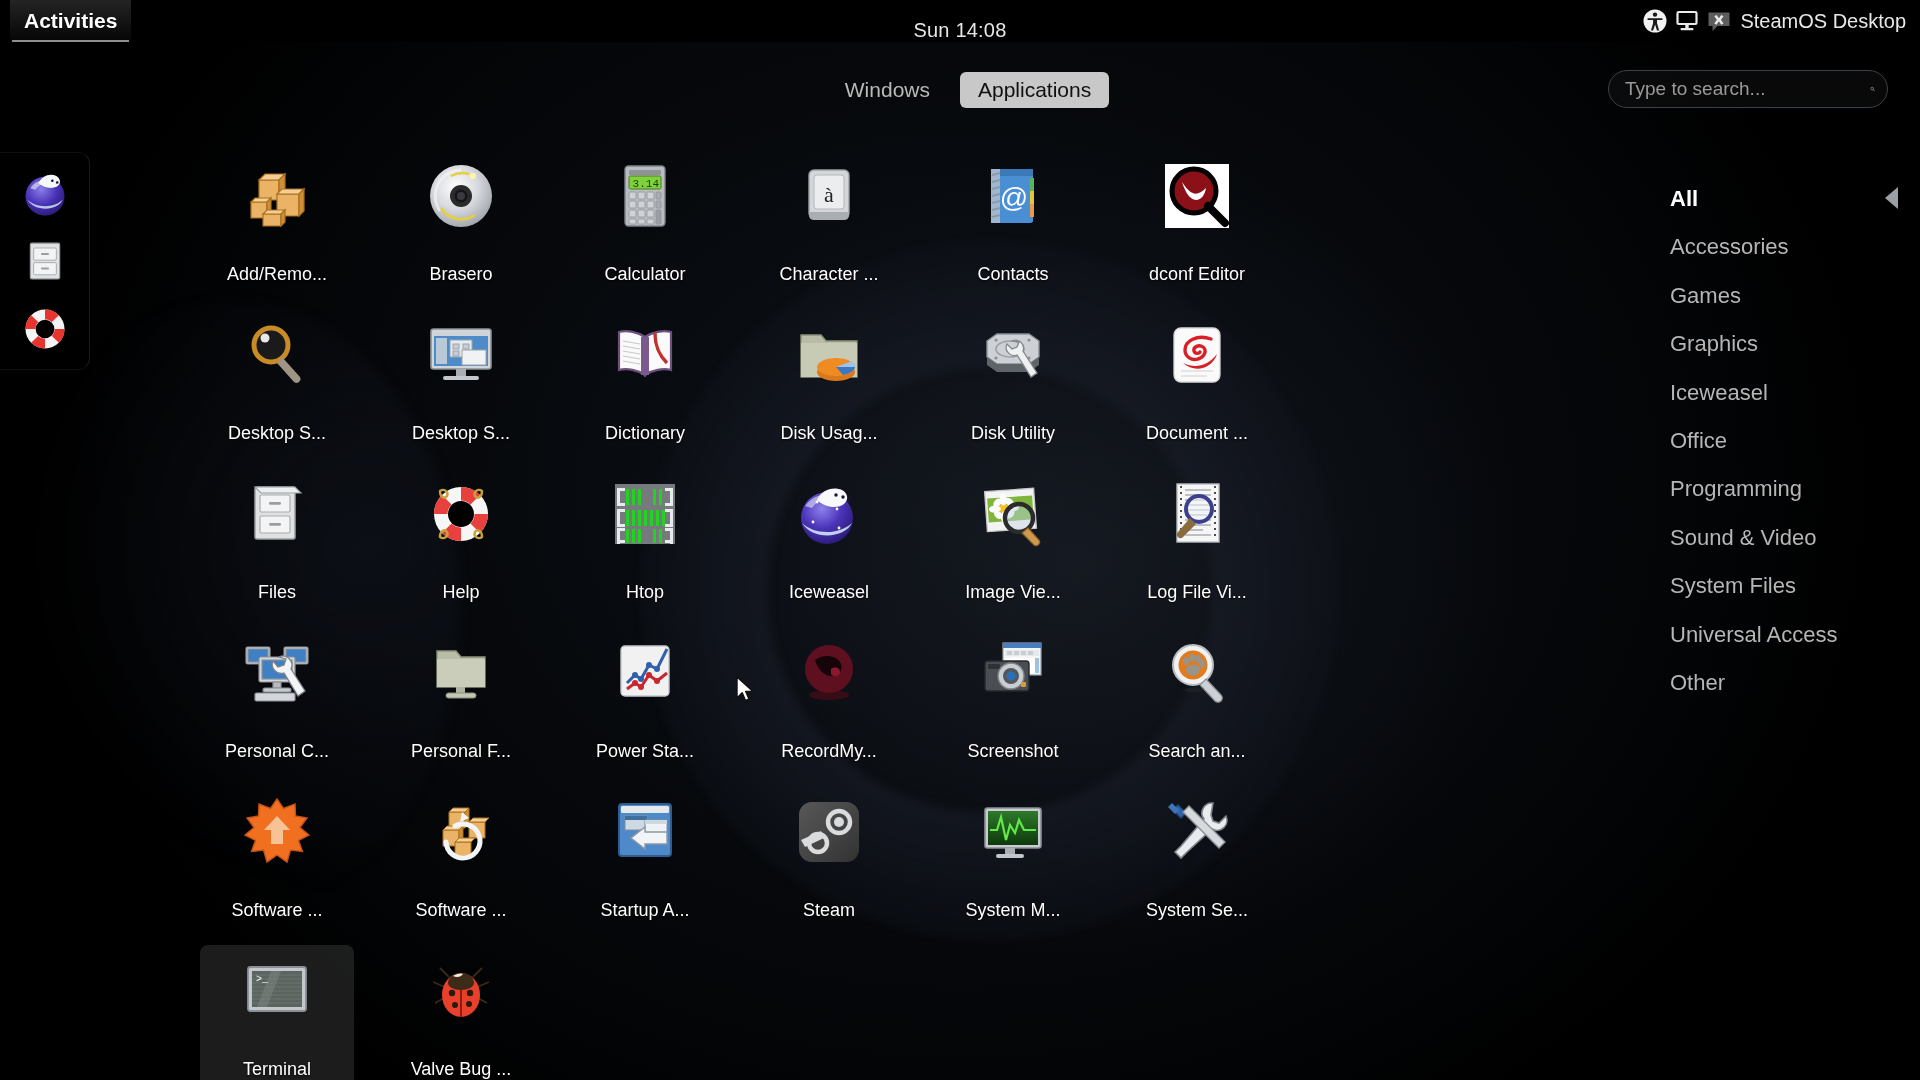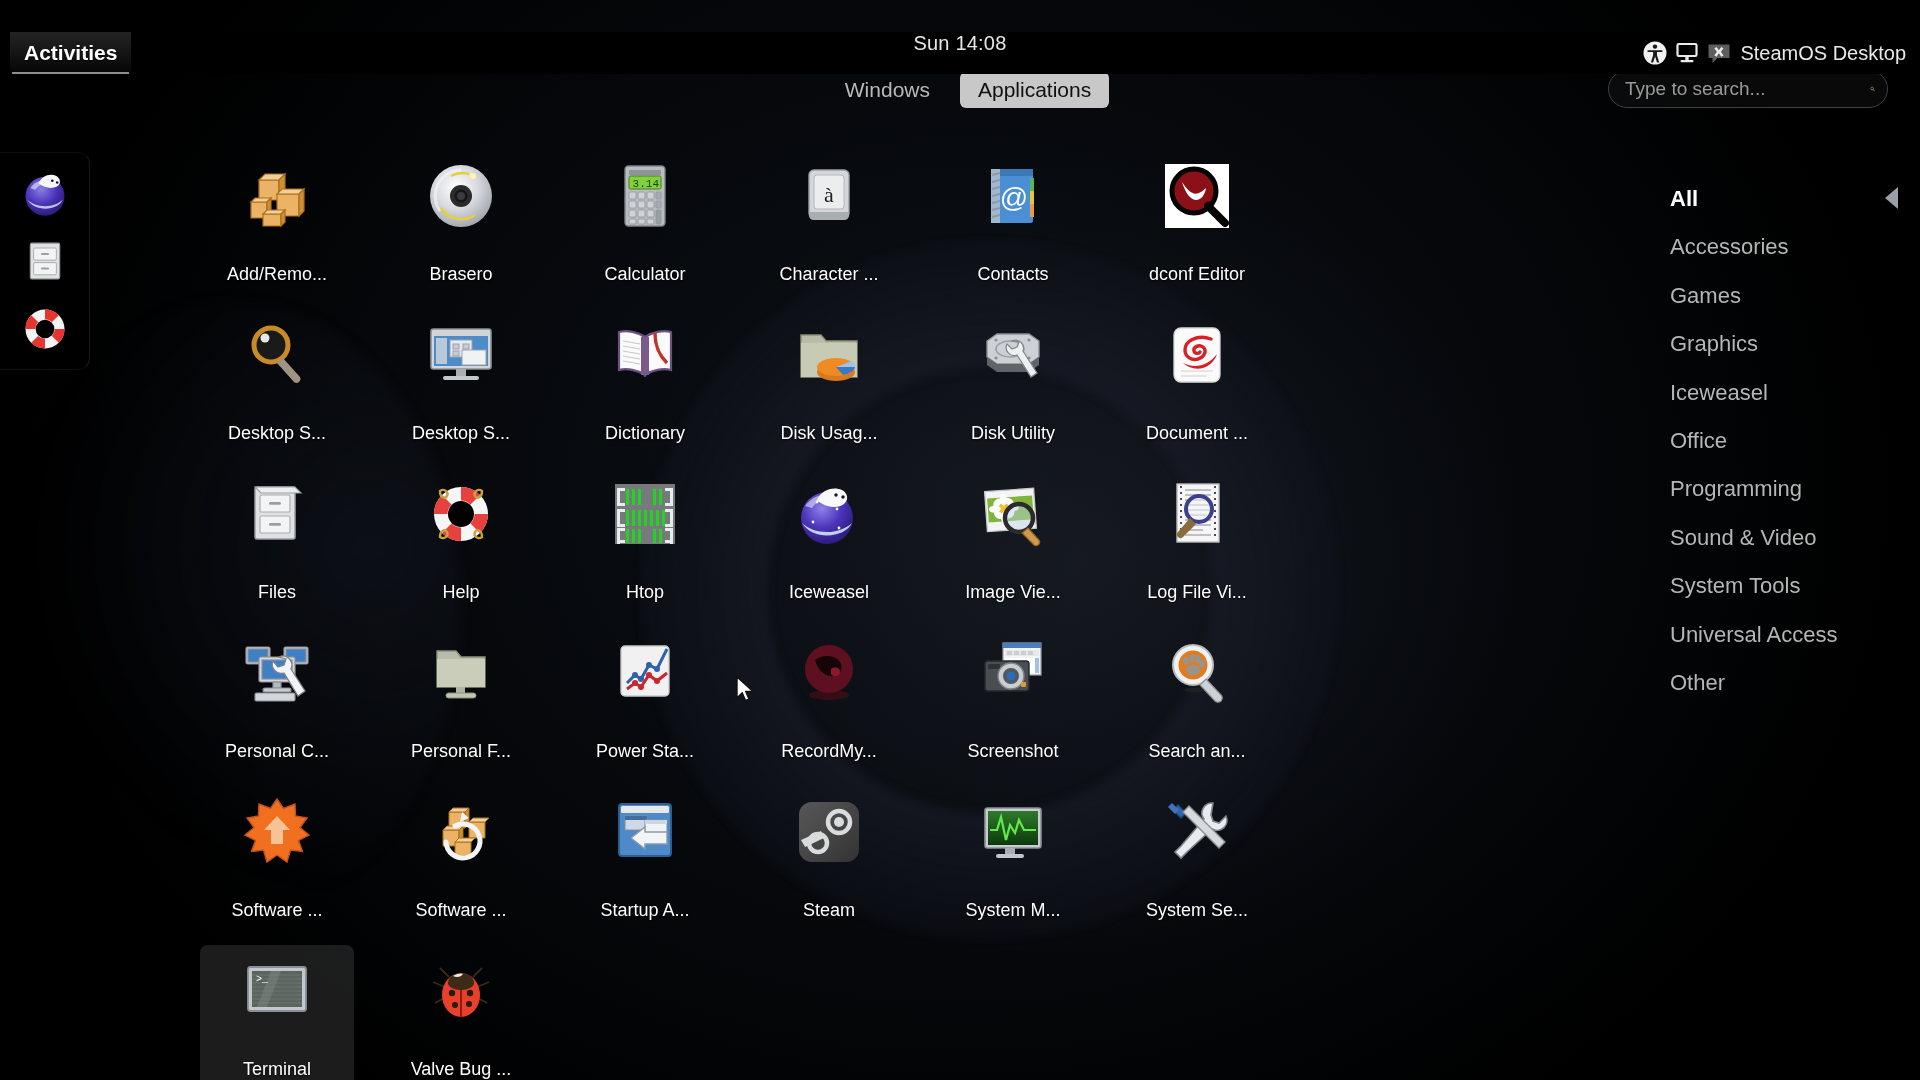--- a/index.html
+++ b/index.html
@@ -28,38 +28,37 @@
     width: 460px; height: 620px; border-radius: 50%;
     background: radial-gradient(circle at 80% 40%, rgba(20,24,34,0.5) 0%, rgba(0,0,0,0) 66%);
     filter: blur(6px);
   }
 
   
   #topbar {
     position: absolute; top: 0; left: 0; right: 0; height: 42px;
     background: #000;
     z-index: 40;
-    margin-top: 32px;
   }
   #activities {
     position: absolute; left: 10px; top: 0px;
     height: 42px; padding: 0 14px;
     display: flex; align-items: center;
     color: #ffffff; font-size: 21px; font-weight: bold;
     background: linear-gradient(to bottom, rgba(255,255,255,0.14), rgba(255,255,255,0.02));
     border-radius: 0 0 3px 3px;
     text-shadow: 0 1px 1px rgba(0,0,0,0.8);
   }
   #activities::after {
     content: ""; position: absolute; left: 2px; right: 2px; bottom: 0; height: 2px;
     background: rgba(255,255,255,0.55);
   }
   #clock {
     position: absolute; left: 0; right: 0; top: 0; height: 42px;
-    display: flex; align-items: flex-start; justify-content: center;
+    display: flex; align-items: flex-end; justify-content: center;
     color: #e6e6e6; font-size: 20px; letter-spacing: .2px;
   }
   #tray {
     position: absolute; right: 14px; top: 0; height: 42px;
     display: flex; align-items: center; gap: 6px;
   }
   .tray-icon { width: 26px; height: 26px; display: block; }
   #tray-label { color: #e8e8e8; font-size: 20px; margin-left: 2px; }
 
   
@@ -805,21 +804,21 @@
   <div id="categories">
     <div id="cat-arrow"></div>
   <div class="cat selected"><span>All</span></div>
       <div class="cat"><span>Accessories</span></div>
       <div class="cat"><span>Games</span></div>
       <div class="cat"><span>Graphics</span></div>
       <div class="cat"><span>Iceweasel</span></div>
       <div class="cat"><span>Office</span></div>
       <div class="cat"><span>Programming</span></div>
       <div class="cat"><span>Sound &amp; Video</span></div>
-      <div class="cat"><span>System Tools</span></div>
+      <div class="cat"><span>System Files</span></div>
       <div class="cat"><span>Universal Access</span></div>
       <div class="cat"><span>Other</span></div>
     </div>
 
   <svg id="mouse-cursor" width="22" height="30" viewBox="0 0 22 30">
     <path d="M1 1l0 21 5.2-5.2 3.3 7.8 3.5-1.6-3.3-7.6 7.3 0z" fill="#ffffff" stroke="#111" stroke-width="1.4" stroke-linejoin="round"></path>
   </svg>
 </div>
 
 </body></html>

